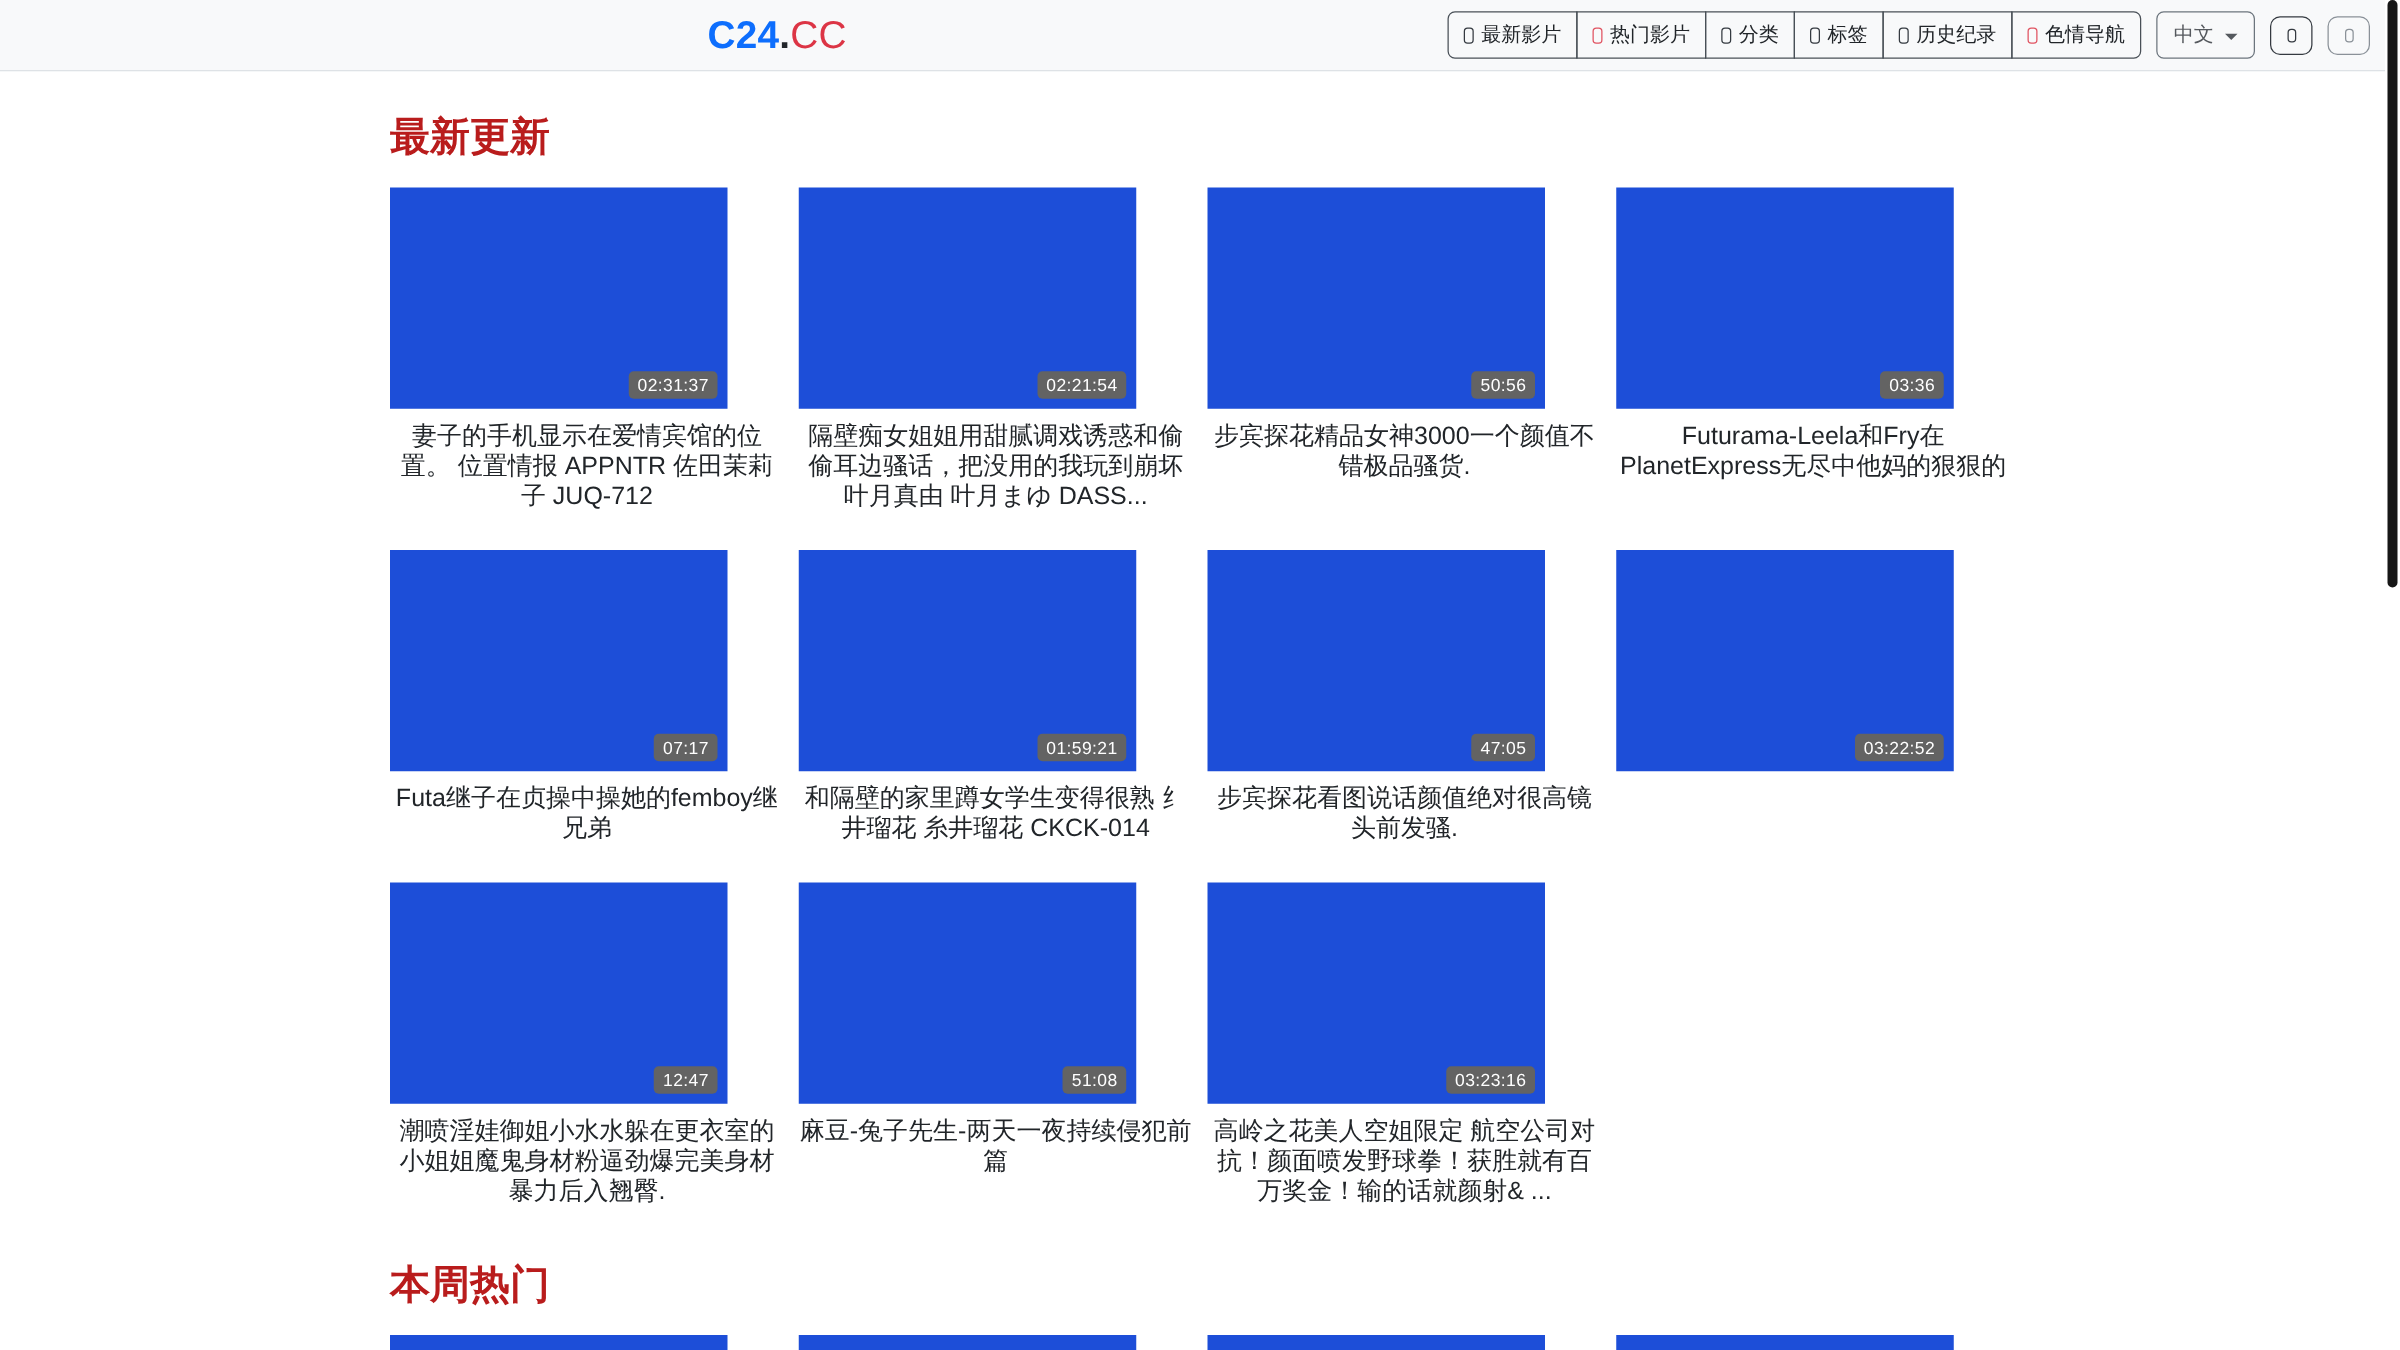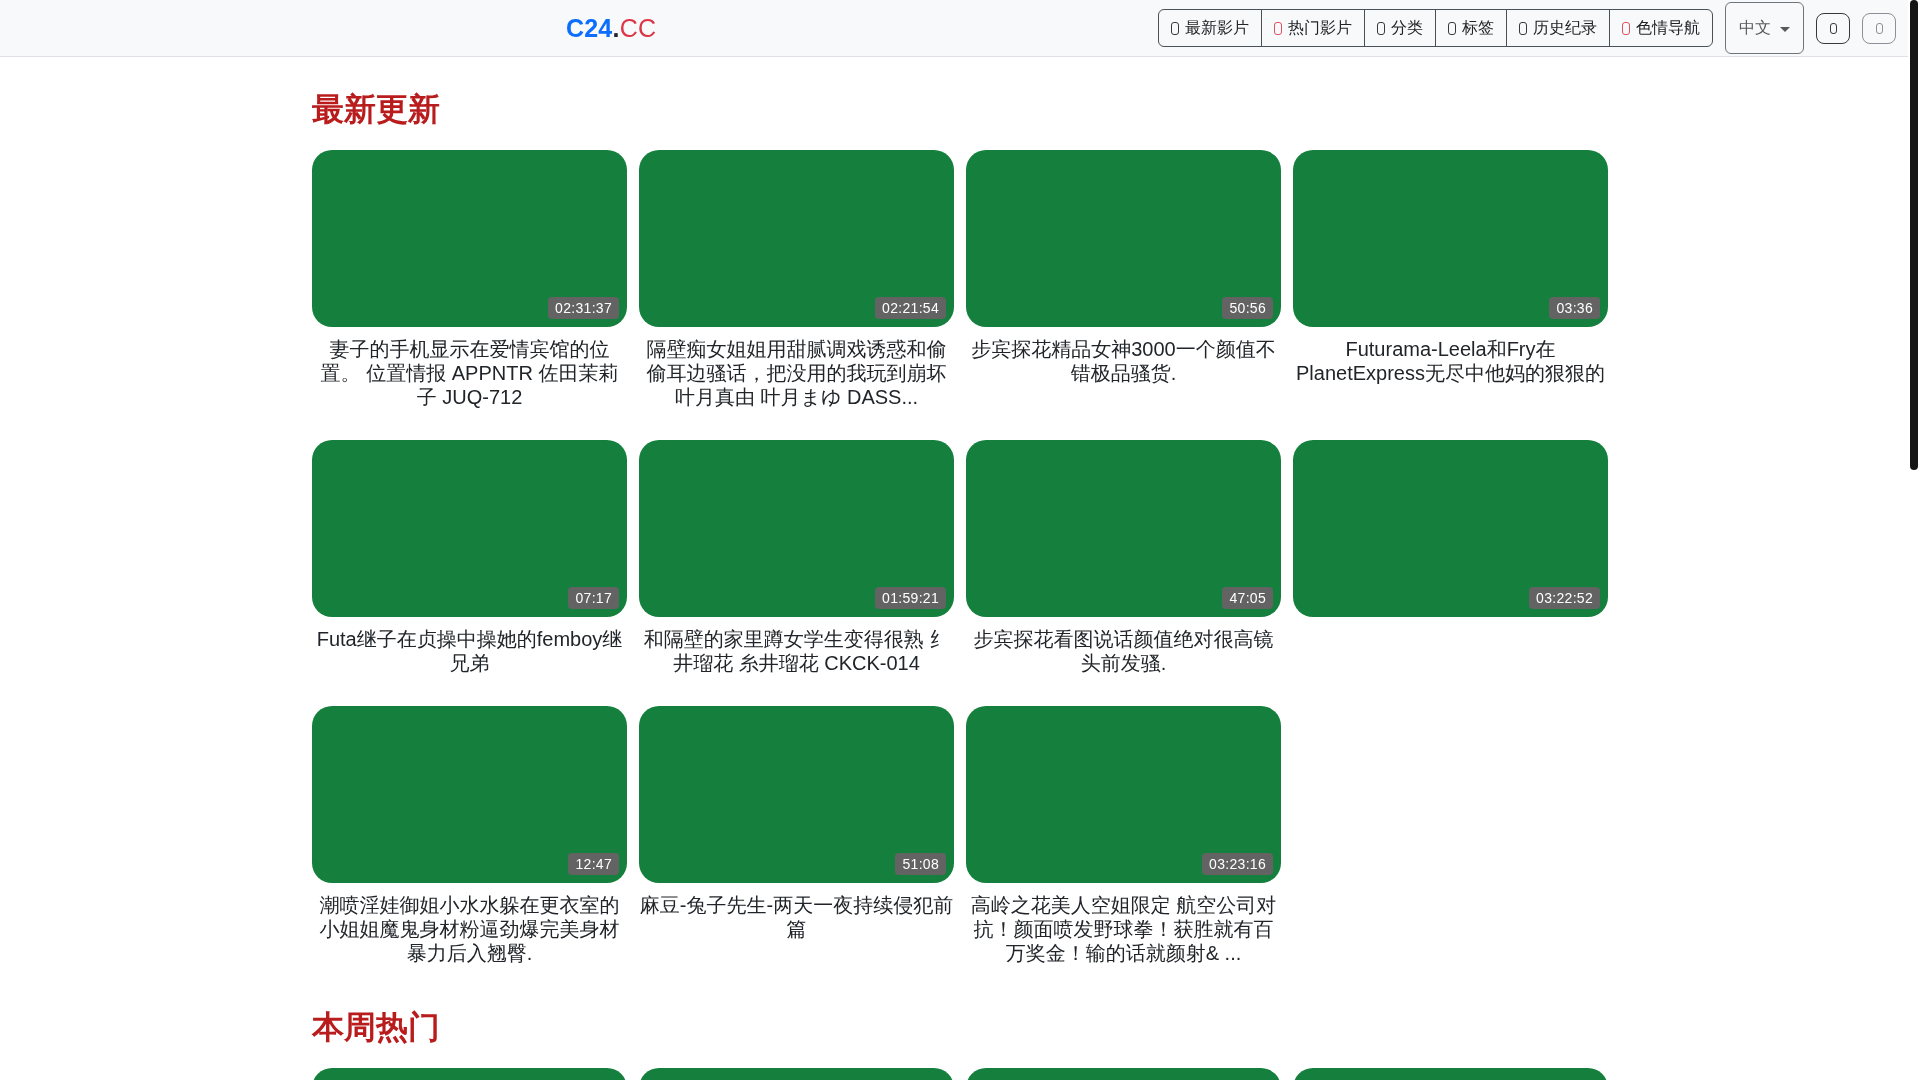--- a/index.html
+++ b/index.html
@@ -11,21 +11,21 @@
     color:#212529;
   }
 
   
   .navbar {
     position:relative; width:100%; height:57px;
     background:#f8f9fa; border-bottom:1px solid #dee2e6;
   }
   .brand {
     position:absolute; left:566px; top:50%; transform:translateY(-50%);
-    font-size:25px; font-weight:700; text-decoration:none; cursor:pointer;
+    font-size:31px; font-weight:700; text-decoration:none; cursor:pointer;
     letter-spacing:0.2px;
   }
   .brand .b-blue { color:#0d6efd; }
   .brand .b-dot  { color:#212529; font-weight:700; }
   .brand .b-red  { color:#dc3545; font-weight:400; }
 
   .nav-right {
     position:absolute; right:24px; top:50%; transform:translateY(-50%);
     display:flex; align-items:center; gap:12px;
   }
@@ -41,21 +41,21 @@
 
   .tofu {
     display:inline-block; width:8px; height:13px;
     border:1.2px solid currentColor; border-radius:3px; flex:0 0 auto;
   }
   .tofu.dark { color:#343a40; }
   .tofu.red  { color:#e05260; }
 
   .lang-btn {
     display:flex; align-items:center; gap:9px;
-    height:52px; padding:0 13px;
+    height:38px; padding:0 13px;
     background:transparent; border:1px solid #6c757d; border-radius:6px;
     font-size:16px; color:#55595e; cursor:pointer;
   }
   .caret {
     width:0; height:0; margin-top:2px;
     border-left:5px solid transparent; border-right:5px solid transparent;
     border-top:5px solid #55595e;
   }
   .sq-btn {
     width:34px; height:31px;
@@ -69,22 +69,22 @@
 
   
   #main { width:1320px; margin:0 auto; padding:31px 12px 0 12px; }
   .section + .section { margin-top:41px; }
   .section-title {
     margin:0 0 18px 0; font-size:32px; font-weight:700; color:#b91c1c;
   }
   .grid { display:flex; flex-wrap:wrap; gap:31px 12px; }
   .card { width:315px; cursor:pointer; }
   .thumb {
-    position:relative; width:315px; height:177px;
-    background:#15803d; border-radius:20px;
+    position:relative; width:270px; height:177px;
+    background:#1d4ed8; border-radius:0;
   }
   .duration-badge {
     position:absolute; right:8px; bottom:8px;
     background:#636363; color:#ffffff;
     font-size:14px; line-height:1; padding:4px 7px; border-radius:4px;
     letter-spacing:0.3px;
   }
   .card-title {
     margin-top:10px; min-height:39px;
     font-size:20px; line-height:1.2; text-align:center; color:#212529;

